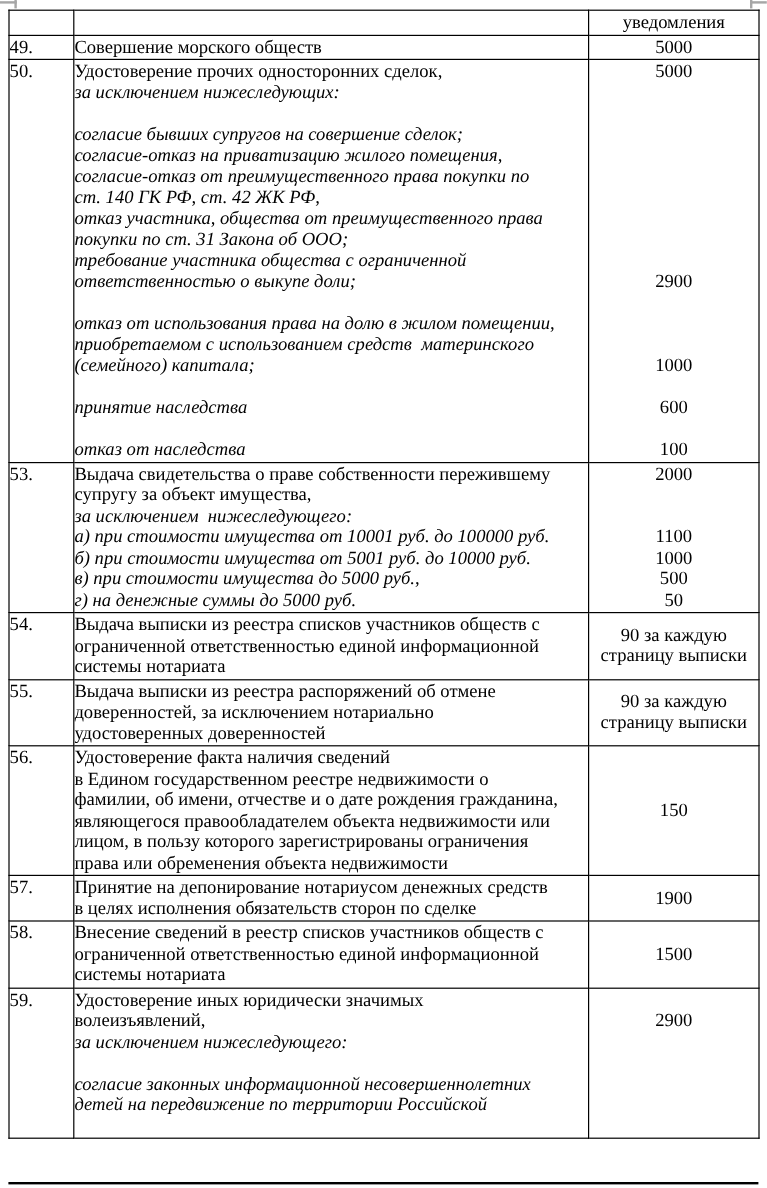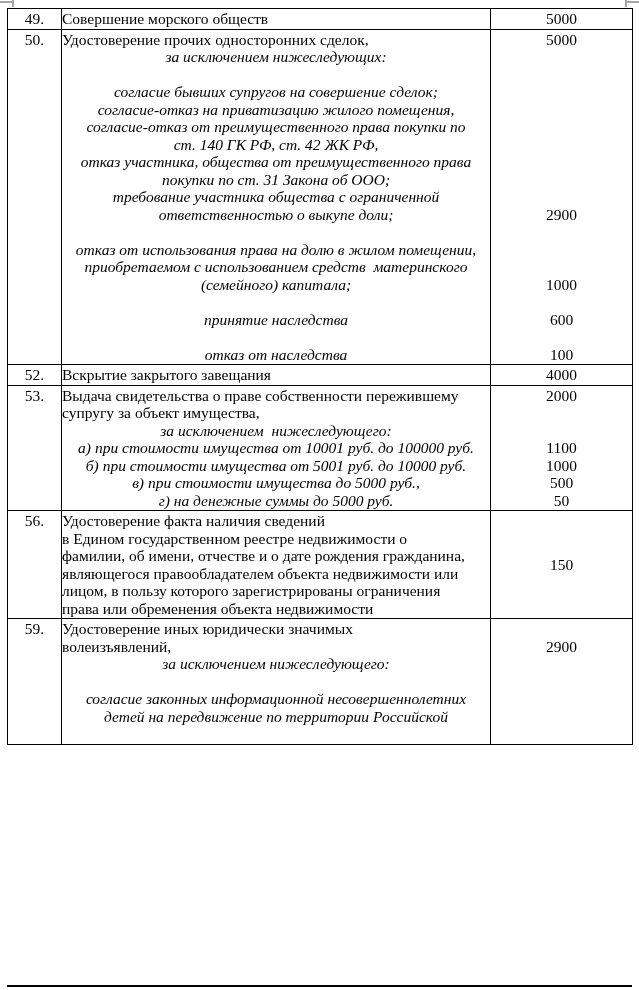--- a/index.html
+++ b/index.html
@@ -23,32 +23,32 @@
     font-size: 15.5px;
     color: #000;
   }
   table.doc-table td {
     border: 1.5px solid #000;
     padding: 1px 0;
     vertical-align: top;
     overflow: hidden;
   }
   td.num {
-    text-align: center;
+    text-align: left;
     padding-right: 5px;
     line-height: 17.5px;
   }
   td.desc { padding-left: 9px; padding-right: 3px; }
   .ln {
     height: 17.5px;
     line-height: 17.5px;
     white-space: pre;
     overflow: hidden;
   }
-  .ln.i { font-style: italic; text-align: center; }
+  .ln.i { font-style: italic; }
   td.price { text-align: center; }
   td.price .ln { text-align: center; }
   td.price.mid { vertical-align: middle; }
 
   .mark { position: absolute; background: #a6a6a6; }
   .mark.tl-h { left: 0; top: 1px; width: 14px; height: 2px; }
   .mark.tl-v { left: 12px; top: 0; width: 2px; height: 7px; }
   .mark.tr-h { left: 625px; top: 1px; width: 14px; height: 2px; }
   .mark.tr-v { left: 625px; top: 0; width: 2px; height: 7px; }
 
@@ -77,20 +77,29 @@
   <div class="mark tr-h"></div>
   <div class="mark tr-v"></div>
 
   <table class="doc-table">
     <colgroup>
       <col style="width: 54px;">
       <col style="width: 429px;">
       <col style="width: 142px;">
     </colgroup>
     <tbody>
+        <tr>
+          <td class="num">&nbsp;</td>
+          <td class="desc">
+            <div class="ln">&nbsp;</div>
+          </td>
+          <td class="price mid">
+            <div class="ln">уведомления</div>
+          </td>
+        </tr>
         <tr>
           <td class="num">49.</td>
           <td class="desc">
             <div class="ln">Совершение морского обществ</div>
           </td>
           <td class="price mid">
             <div class="ln">5000</div>
           </td>
         </tr>
         <tr>
@@ -132,29 +141,20 @@
             <div class="ln">&nbsp;</div>
             <div class="ln">&nbsp;</div>
             <div class="ln">1000</div>
             <div class="ln">&nbsp;</div>
             <div class="ln">600</div>
             <div class="ln">&nbsp;</div>
             <div class="ln">100</div>
           </td>
         </tr>
         <tr>
-          <td class="num">52.</td>
-          <td class="desc">
-            <div class="ln">Вскрытие закрытого завещания</div>
-          </td>
-          <td class="price mid">
-            <div class="ln">4000</div>
-          </td>
-        </tr>
-        <tr>
           <td class="num">53.</td>
           <td class="desc">
             <div class="ln">Выдача свидетельства о праве собственности пережившему</div>
             <div class="ln">супругу за объект имущества,</div>
             <div class="ln i">за исключением  нижеследующего:</div>
             <div class="ln i">а) при стоимости имущества от 10001 руб. до 100000 руб.</div>
             <div class="ln i">б) при стоимости имущества от 5001 руб. до 10000 руб.</div>
             <div class="ln i">в) при стоимости имущества до 5000 руб.,</div>
             <div class="ln i">г) на денежные суммы до 5000 руб.</div>
           </td>
@@ -162,34 +162,79 @@
             <div class="ln">2000</div>
             <div class="ln">&nbsp;</div>
             <div class="ln">&nbsp;</div>
             <div class="ln">1100</div>
             <div class="ln">1000</div>
             <div class="ln">500</div>
             <div class="ln">50</div>
           </td>
         </tr>
         <tr>
+          <td class="num">54.</td>
+          <td class="desc">
+            <div class="ln">Выдача выписки из реестра списков участников обществ с</div>
+            <div class="ln">ограниченной ответственностью единой информационной</div>
+            <div class="ln">системы нотариата</div>
+          </td>
+          <td class="price mid">
+            <div class="ln">90 за каждую</div>
+            <div class="ln">страницу выписки</div>
+          </td>
+        </tr>
+        <tr>
+          <td class="num">55.</td>
+          <td class="desc">
+            <div class="ln">Выдача выписки из реестра распоряжений об отмене</div>
+            <div class="ln">доверенностей, за исключением нотариально</div>
+            <div class="ln">удостоверенных доверенностей</div>
+          </td>
+          <td class="price mid">
+            <div class="ln">90 за каждую</div>
+            <div class="ln">страницу выписки</div>
+          </td>
+        </tr>
+        <tr>
           <td class="num">56.</td>
           <td class="desc">
             <div class="ln">Удостоверение факта наличия сведений</div>
             <div class="ln">в Едином государственном реестре недвижимости о</div>
             <div class="ln">фамилии, об имени, отчестве и о дате рождения гражданина,</div>
             <div class="ln">являющегося правообладателем объекта недвижимости или</div>
             <div class="ln">лицом, в пользу которого зарегистрированы ограничения</div>
             <div class="ln">права или обременения объекта недвижимости</div>
           </td>
           <td class="price mid">
             <div class="ln">150</div>
           </td>
         </tr>
         <tr>
+          <td class="num">57.</td>
+          <td class="desc">
+            <div class="ln">Принятие на депонирование нотариусом денежных средств</div>
+            <div class="ln">в целях исполнения обязательств сторон по сделке</div>
+          </td>
+          <td class="price mid">
+            <div class="ln">1900</div>
+          </td>
+        </tr>
+        <tr>
+          <td class="num">58.</td>
+          <td class="desc">
+            <div class="ln">Внесение сведений в реестр списков участников обществ с</div>
+            <div class="ln">ограниченной ответственностью единой информационной</div>
+            <div class="ln">системы нотариата</div>
+          </td>
+          <td class="price mid">
+            <div class="ln">1500</div>
+          </td>
+        </tr>
+        <tr>
           <td class="num">59.</td>
           <td class="desc">
             <div class="ln">Удостоверение иных юридически значимых</div>
             <div class="ln">волеизъявлений,</div>
             <div class="ln i">за исключением нижеследующего:</div>
             <div class="ln">&nbsp;</div>
             <div class="ln i">согласие законных информационной несовершеннолетних</div>
             <div class="ln i">детей на передвижение по территории Российской</div>
             <div class="ln">&nbsp;</div>
           </td>

